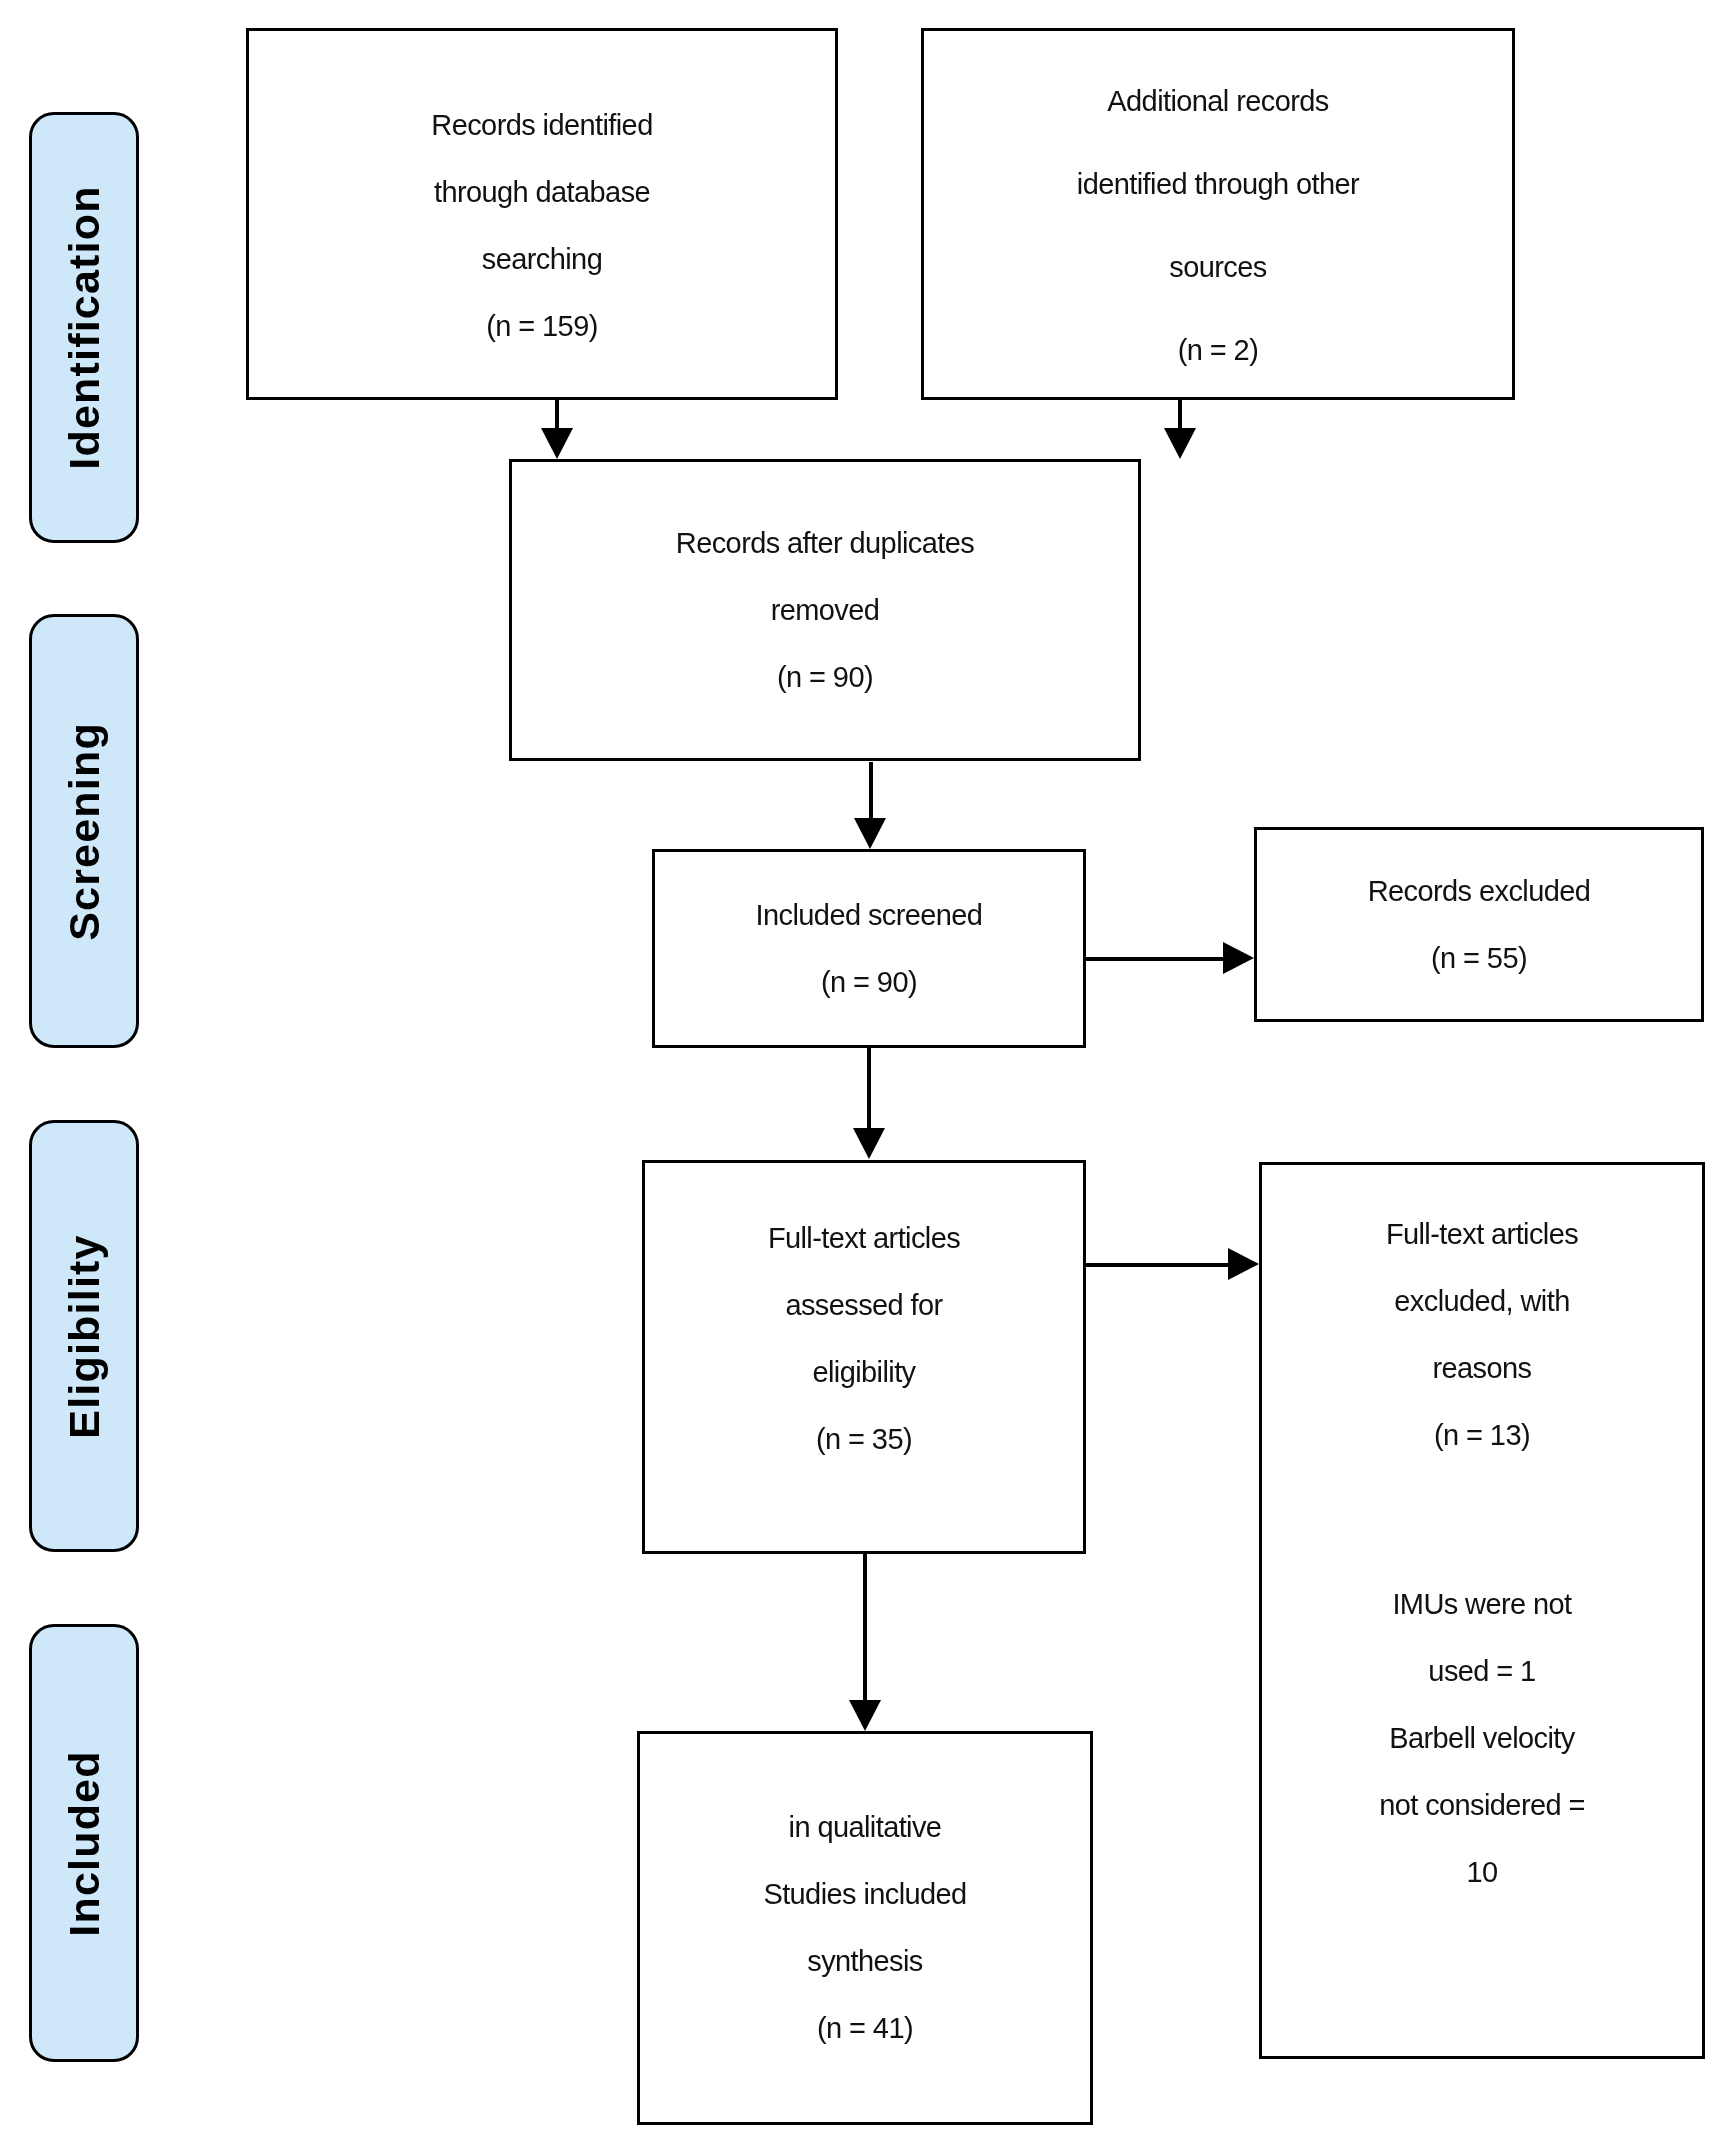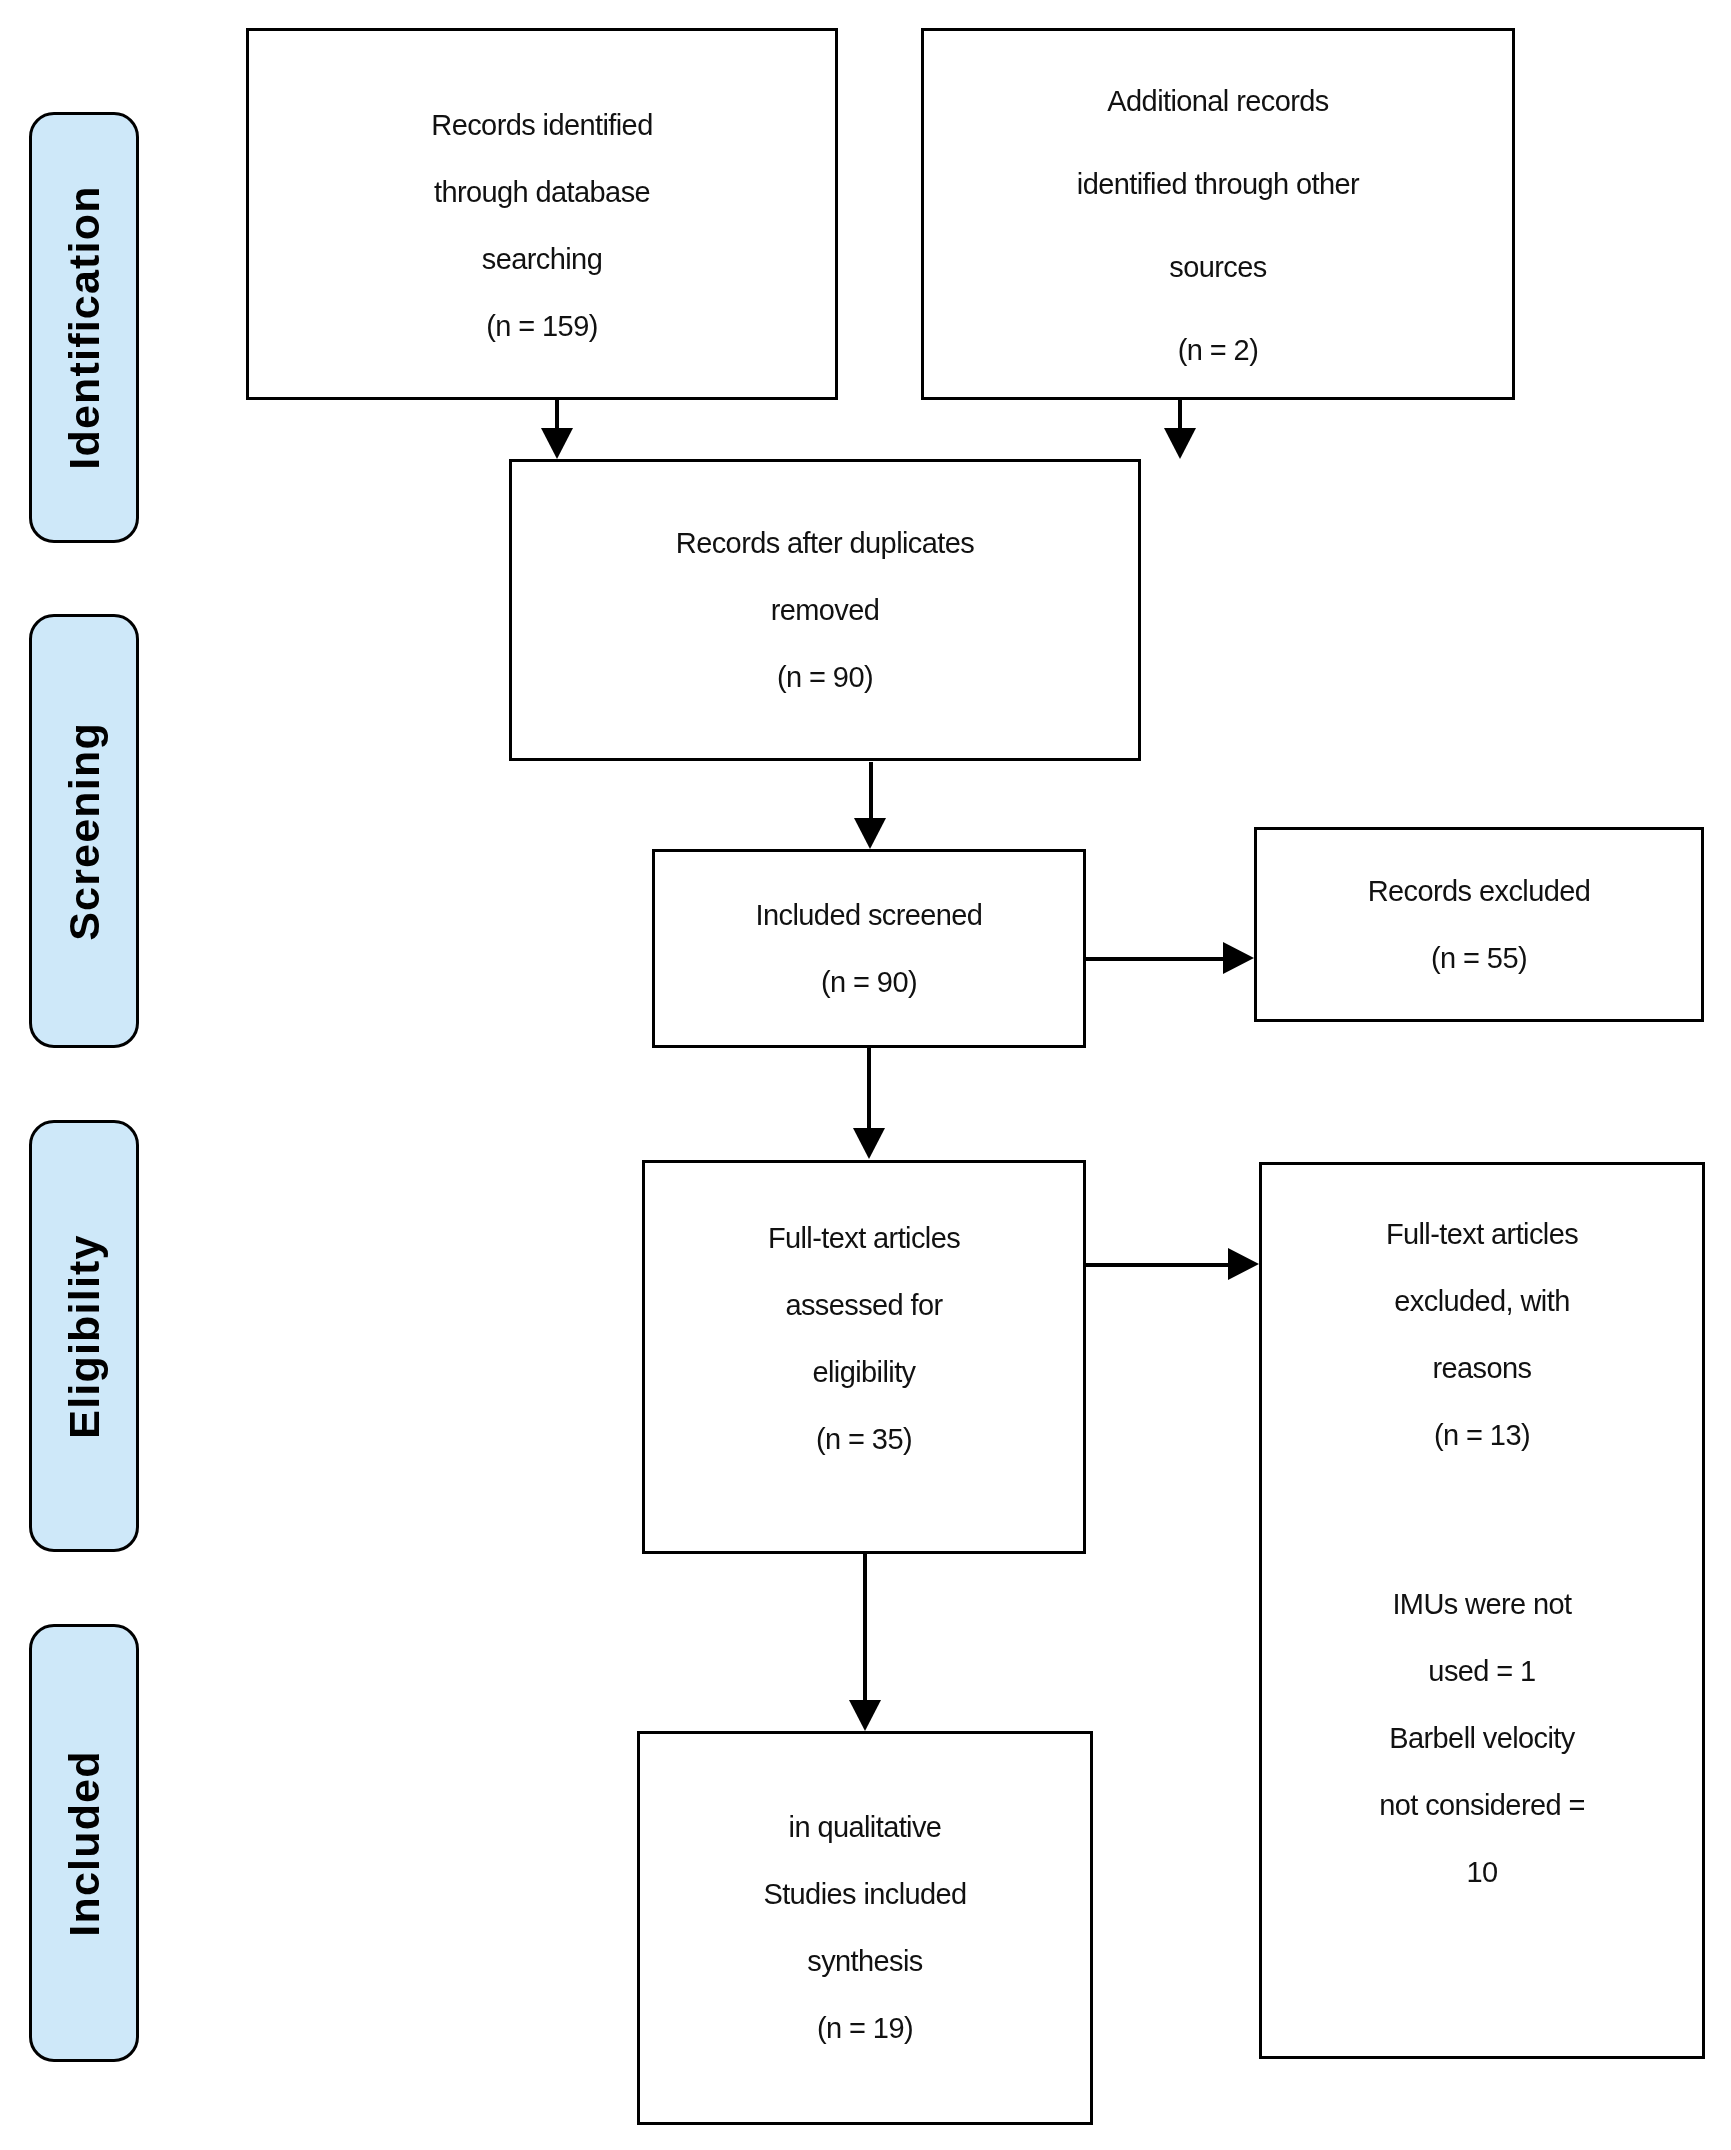--- a/index.html
+++ b/index.html
@@ -154,21 +154,21 @@
       <div class="line">Barbell velocity</div>
       <div class="line">not considered =</div>
       <div class="line">10</div>
     </div>
   </div>
 
   <div class="fbox" id="box-studies-included">
     <div class="line">in qualitative</div>
     <div class="line">Studies included</div>
     <div class="line">synthesis</div>
-    <div class="line">(n = 19)</div>
+    <div class="line">(n = 41)</div>
   </div>
 
   <div>
     <div class="arr-stem-v" style="left:555px; top:400px; height:33px;"></div>
     <div class="arr-head-down" style="left:541px; top:428px;"></div>
   </div>
 
   <div>
     <div class="arr-stem-v" style="left:1178px; top:400px; height:33px;"></div>
     <div class="arr-head-down" style="left:1164px; top:428px;"></div>

